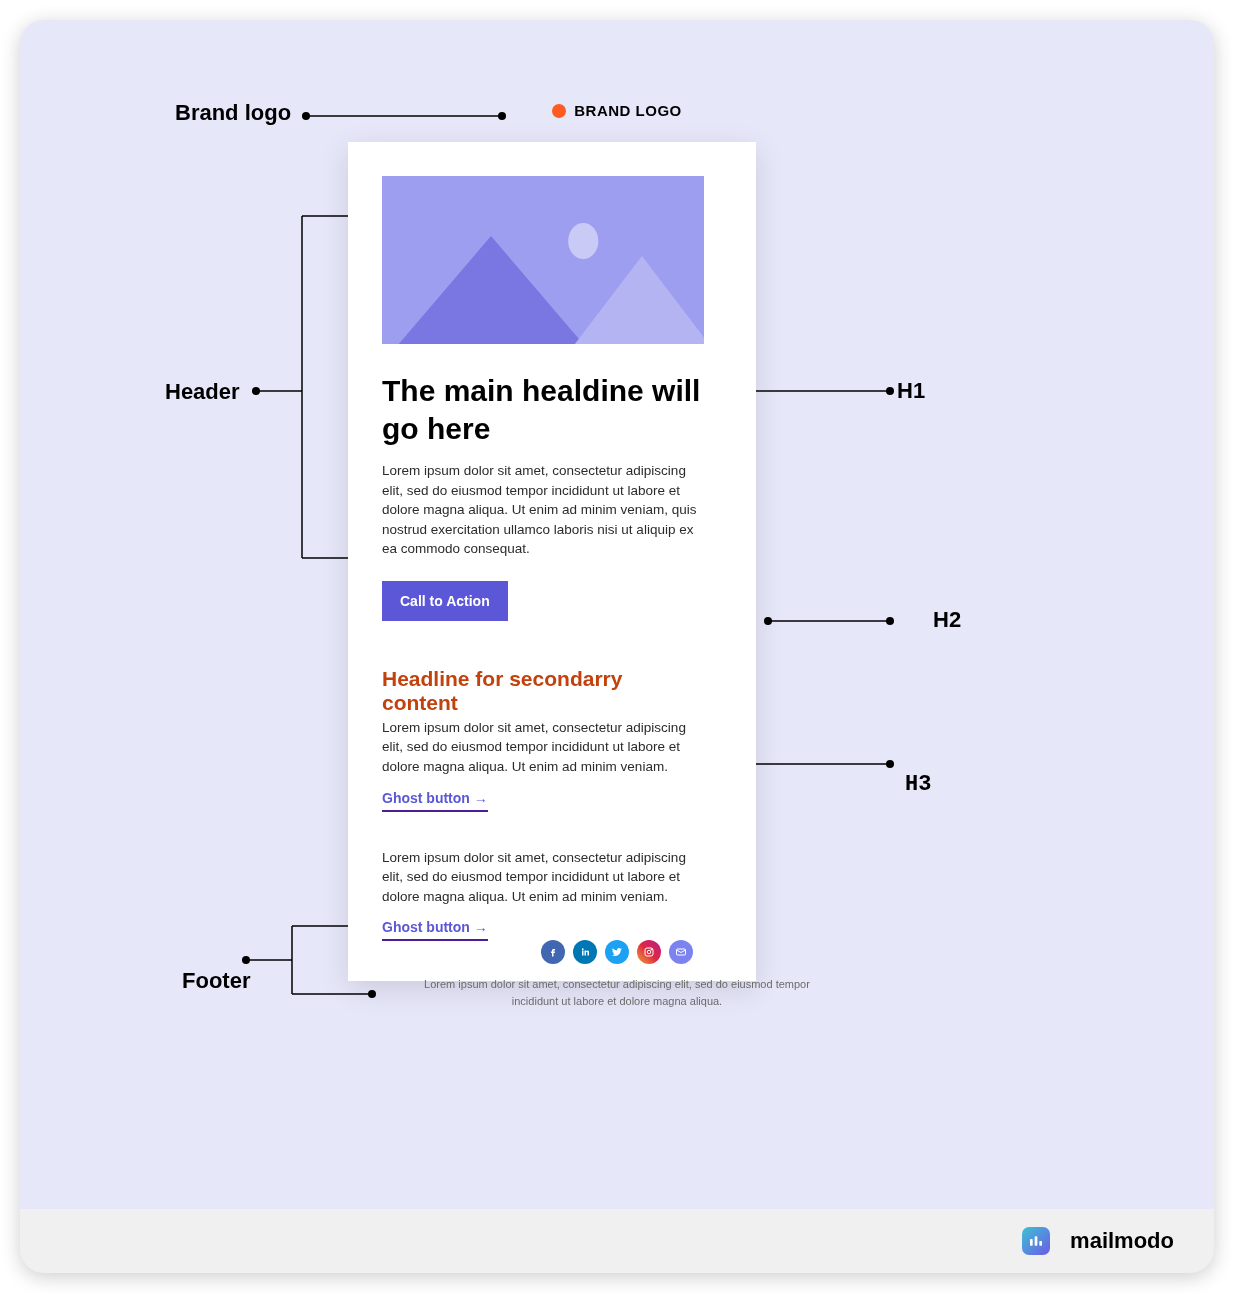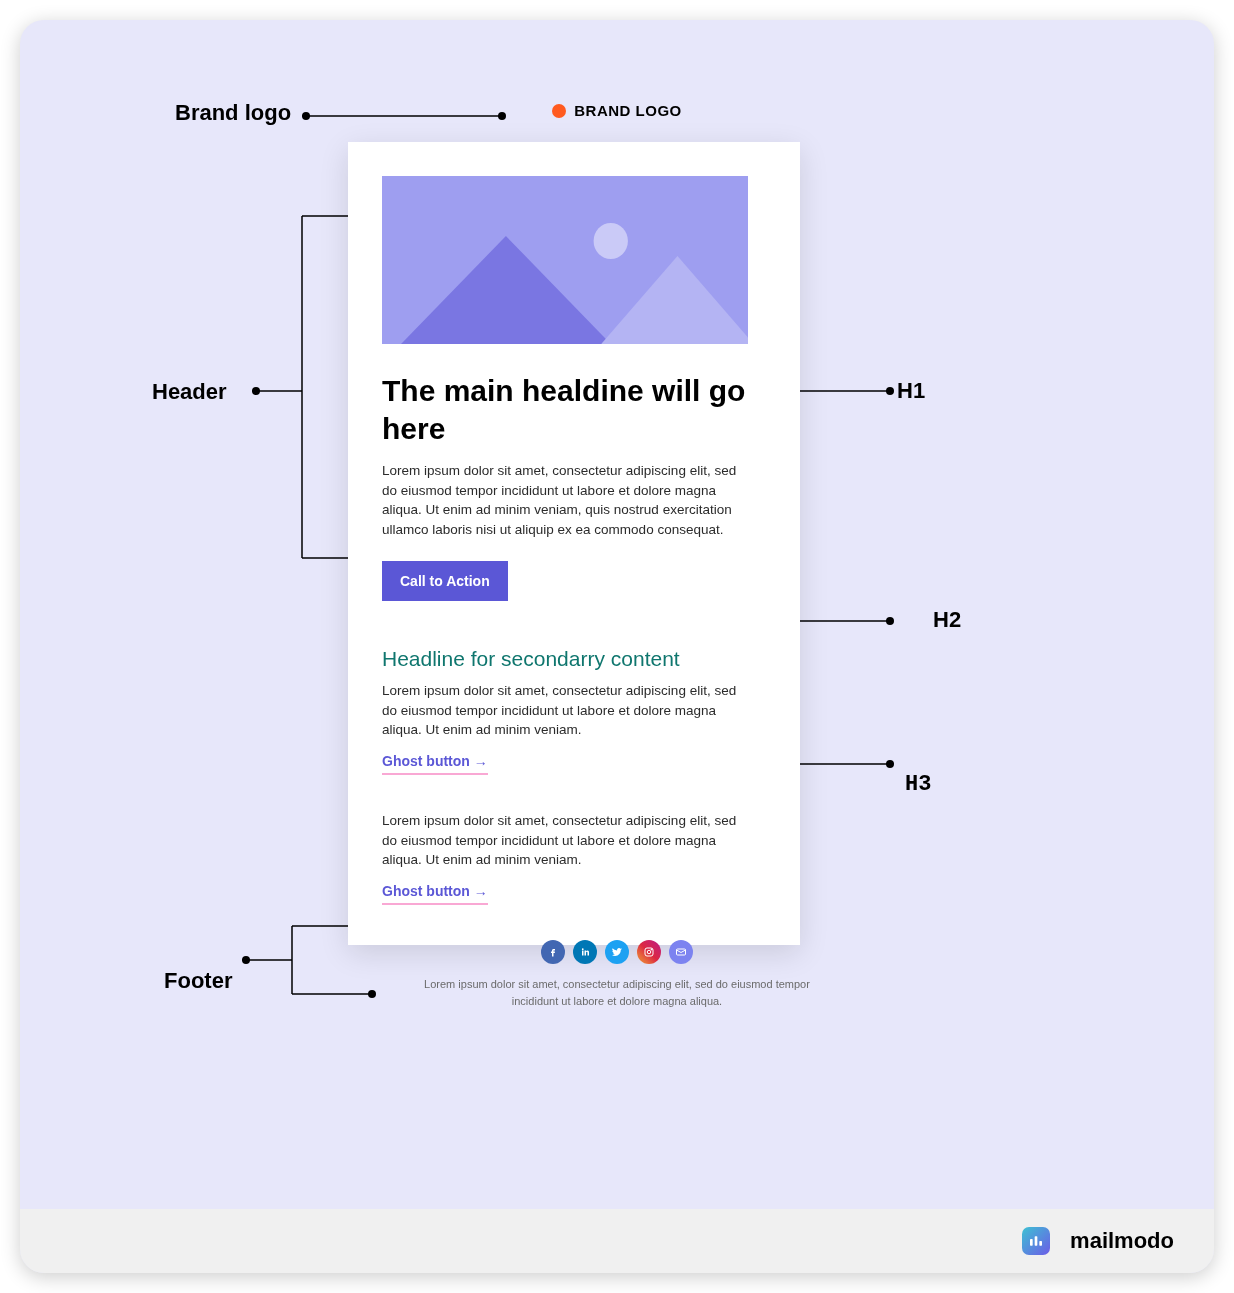--- a/index.html
+++ b/index.html
@@ -45,21 +45,21 @@
     .brand-logo .dot {
       width: 14px; height: 14px;
       border-radius: 50%;
       background: #ff5a1f;
     }
     
     .card {
       position: absolute;
       left: 328px;
       top: 122px;
-      width: 452px;
+      width: 408px;
       background: #fff;
       padding: 34px 52px 40px 34px;
       box-shadow: 0 8px 28px rgba(0,0,0,0.12);
     }
     .hero {
       width: 100%;
       height: 168px;
       background: #9e9ef0;
       overflow: hidden;
       margin-bottom: 28px;
@@ -83,40 +83,40 @@
       color: #fff;
       font-size: 14px;
       font-weight: 600;
       padding: 12px 18px;
       border: none;
       cursor: pointer;
       margin-bottom: 46px;
     }
     .h2 {
       font-size: 21px;
-      font-weight: 400;
-      color: #0f766e;
-      margin-bottom: 10px;
+      font-weight: 700;
+      color: #c2410c;
+      margin-bottom: 3px;
     }
     .body2 {
       font-size: 13.5px;
       line-height: 1.45;
       color: #2b2b2b;
       margin-bottom: 12px;
     }
     .ghost {
       display: inline-flex;
       align-items: center;
       gap: 6px;
       color: #5b57d6;
       font-size: 14px;
       font-weight: 600;
       border: none;
       background: none;
-      border-bottom: 2px solid #f9a8d4;
+      border-bottom: 2px solid #4c1d95;
       padding-bottom: 4px;
       cursor: pointer;
       margin-bottom: 36px;
     }
     .ghost:last-child { margin-bottom: 0; }
     .h3 {
       font-size: 17px;
       font-weight: 700;
       color: #000;
       margin-bottom: 10px;
@@ -184,32 +184,32 @@
 
 <div class="frame">
 
   <div class="annotation-label" style="left:155px; top:80px;">Brand logo</div>
   <svg class="annotation-line" style="left:282px; top:92px; width:212px; height:8px;">
       <line x1="0" y1="4" x2="200" y2="4" stroke="#000" stroke-width="1.5"></line>
       <circle cx="4" cy="4" r="4" fill="#000"></circle>
       <circle cx="200" cy="4" r="4" fill="#000"></circle>
     </svg>
 
-  <div class="annotation-label" style="left:132px; top:359px;">Header</div>
+  <div class="annotation-label" style="left:145px; top:359px;">Header</div>
   <svg class="annotation-line" style="left:232px; top:186px; width:130px; height:360px;">
     <line x1="50" y1="10" x2="50" y2="352" stroke="#000" stroke-width="1.5"></line>
     <line x1="50" y1="10" x2="120" y2="10" stroke="#000" stroke-width="1.5"></line>
     <line x1="50" y1="352" x2="120" y2="352" stroke="#000" stroke-width="1.5"></line>
     <line x1="0" y1="185" x2="50" y2="185" stroke="#000" stroke-width="1.5"></line>
     <circle cx="4" cy="185" r="4" fill="#000"></circle>
     <circle cx="120" cy="10" r="4" fill="#000"></circle>
     <circle cx="120" cy="352" r="4" fill="#000"></circle>
   </svg>
 
-  <div class="annotation-label" style="left:144px; top:926px;margin-top:22px;">Footer</div>
+  <div class="annotation-label" style="left:162px; top:926px;margin-top:22px;">Footer</div>
   <svg class="annotation-line" style="left:222px; top:898px; width:140px; height:86px;">
     <line x1="50" y1="8" x2="50" y2="76" stroke="#000" stroke-width="1.5"></line>
     <line x1="50" y1="8" x2="130" y2="8" stroke="#000" stroke-width="1.5"></line>
     <line x1="50" y1="76" x2="130" y2="76" stroke="#000" stroke-width="1.5"></line>
     <line x1="0" y1="42" x2="50" y2="42" stroke="#000" stroke-width="1.5"></line>
     <circle cx="4" cy="42" r="4" fill="#000"></circle>
     <circle cx="130" cy="8" r="4" fill="#000"></circle>
     <circle cx="130" cy="76" r="4" fill="#000"></circle>
   </svg>
 

